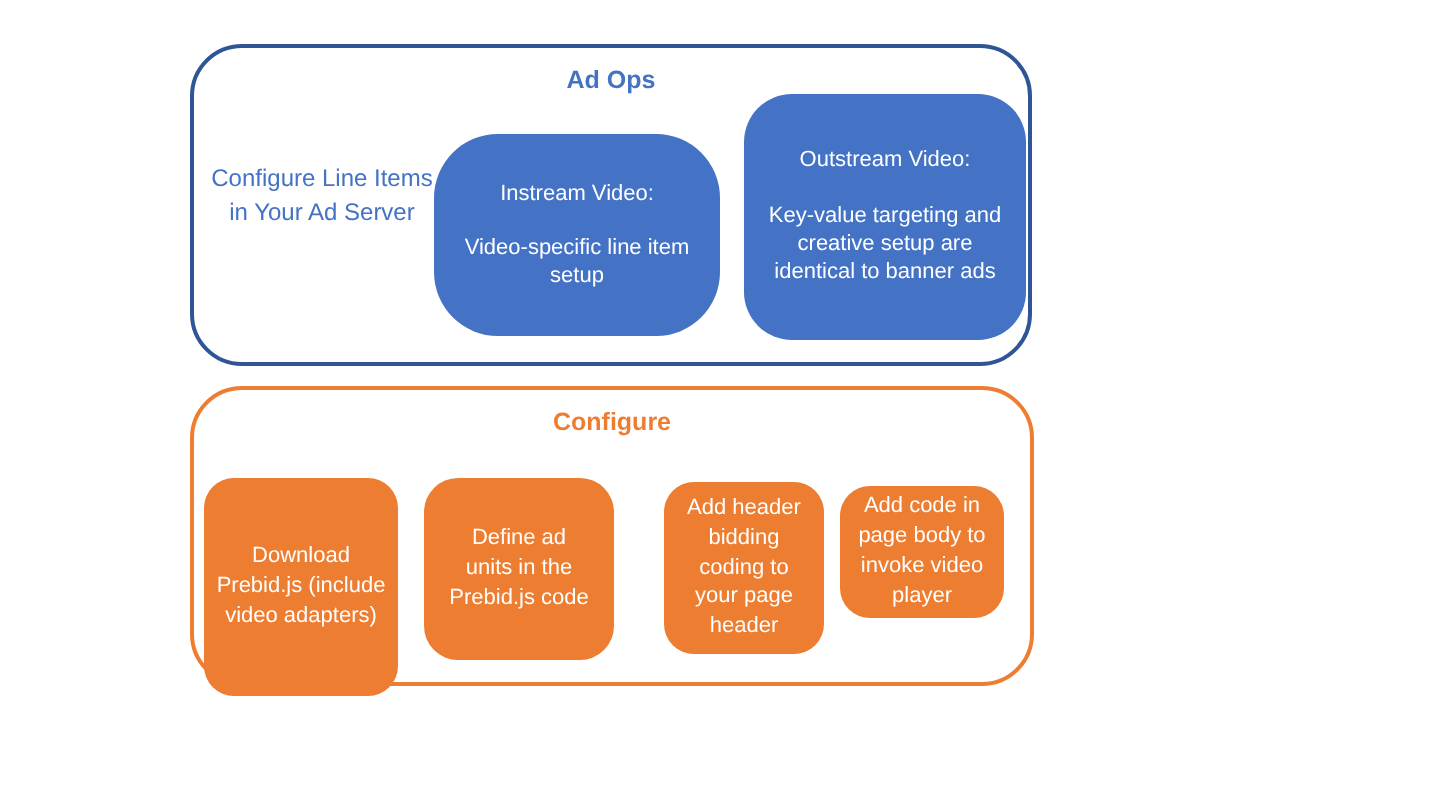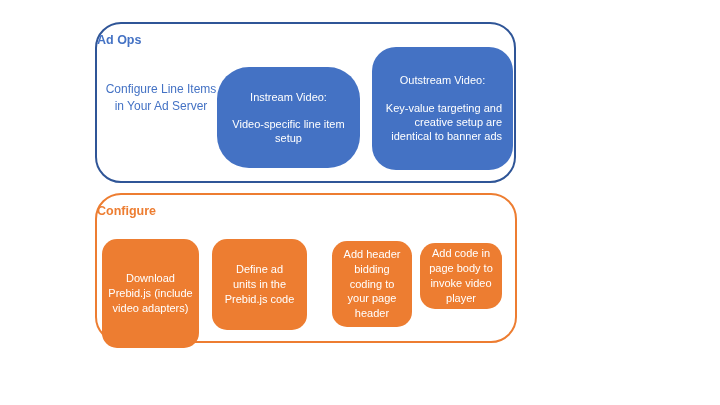--- a/index.html
+++ b/index.html
@@ -22,21 +22,21 @@
     border-radius: 26px;
   }
   .group.devs {
     left: 95px; top: 193px; width: 422px; height: 150px;
     border: 2px solid #ED7D31;
     border-radius: 26px;
   }
   .group-title {
     position: absolute;
     left: 0; right: 0; top: 9px;
-    text-align: left;
+    text-align: center;
     font-weight: bold;
     font-size: 12.5px;
   }
   .group.adops .group-title { color: #4472C4; }
   .group.devs  .group-title { color: #ED7D31; }
   .side-note {
     position: absolute;
     left: 7px; top: 57px; width: 114px;
     text-align: center;
     color: #4472C4;
@@ -60,37 +60,36 @@
     left: 120px; top: 43px; width: 143px; height: 101px;
     border-radius: 32px;
     padding: 6px 12px;
     gap: 13px;
   }
   .node.outstream {
     left: 275px; top: 23px; width: 141px; height: 123px;
     border-radius: 24px;
     padding: 6px 11px;
     gap: 13px;
-    text-align: right;
   }
   .step {
     position: absolute;
     background: #ED7D31;
     color: #ffffff;
     border-radius: 15px;
     display: flex;
     align-items: center;
     justify-content: center;
     text-align: center;
     font-size: 11px;
     line-height: 1.35;
     box-sizing: border-box;
   }
   .step.s1 { left: 5px;   top: 44px; width: 97px; height: 109px; padding: 4px 6px;  }
-  .step.s2 { left: 115px; top: 44px; width: 95px; height: 91px; padding: 4px 11px; }
+  .step.s2 { left: 115px; top: 44px; width: 95px; height: 91px; padding: 4px 11px; border-radius: 17px; }
   .step.s3 { left: 235px; top: 46px; width: 80px; height: 86px; padding: 4px 8px;  }
   .step.s4 { left: 323px; top: 48px; width: 82px; height: 66px; padding: 4px 7px;  }
 </style>
 </head>
 <body>
 
 <div class="canvas">
 
   <div class="group adops">
     <div class="group-title">Ad Ops</div>

